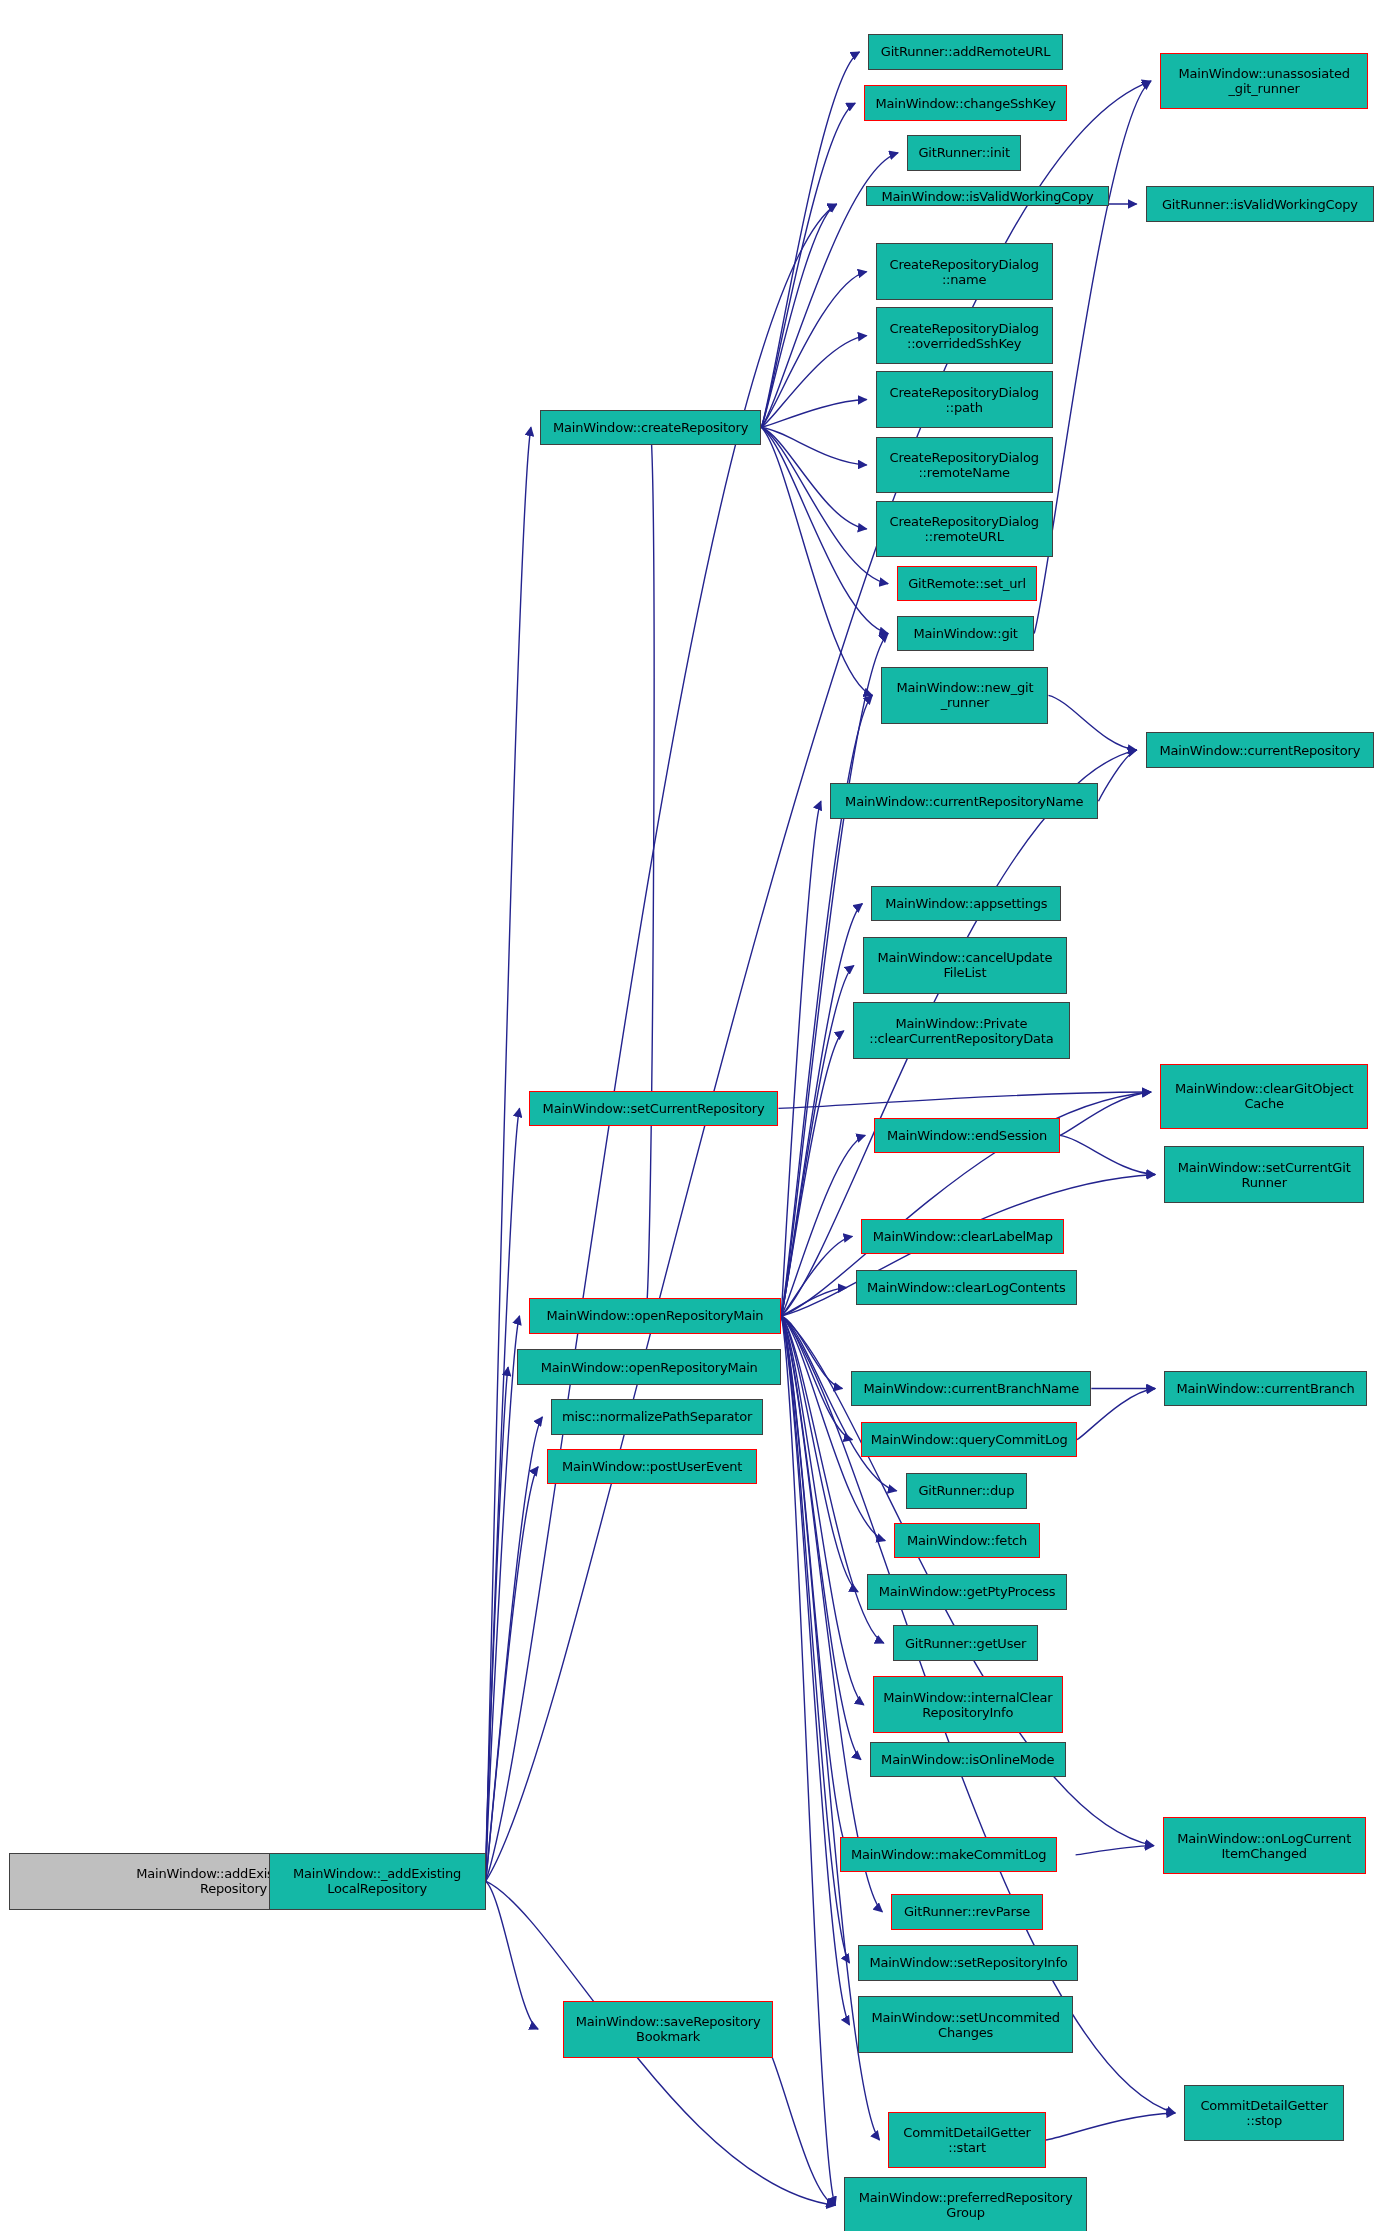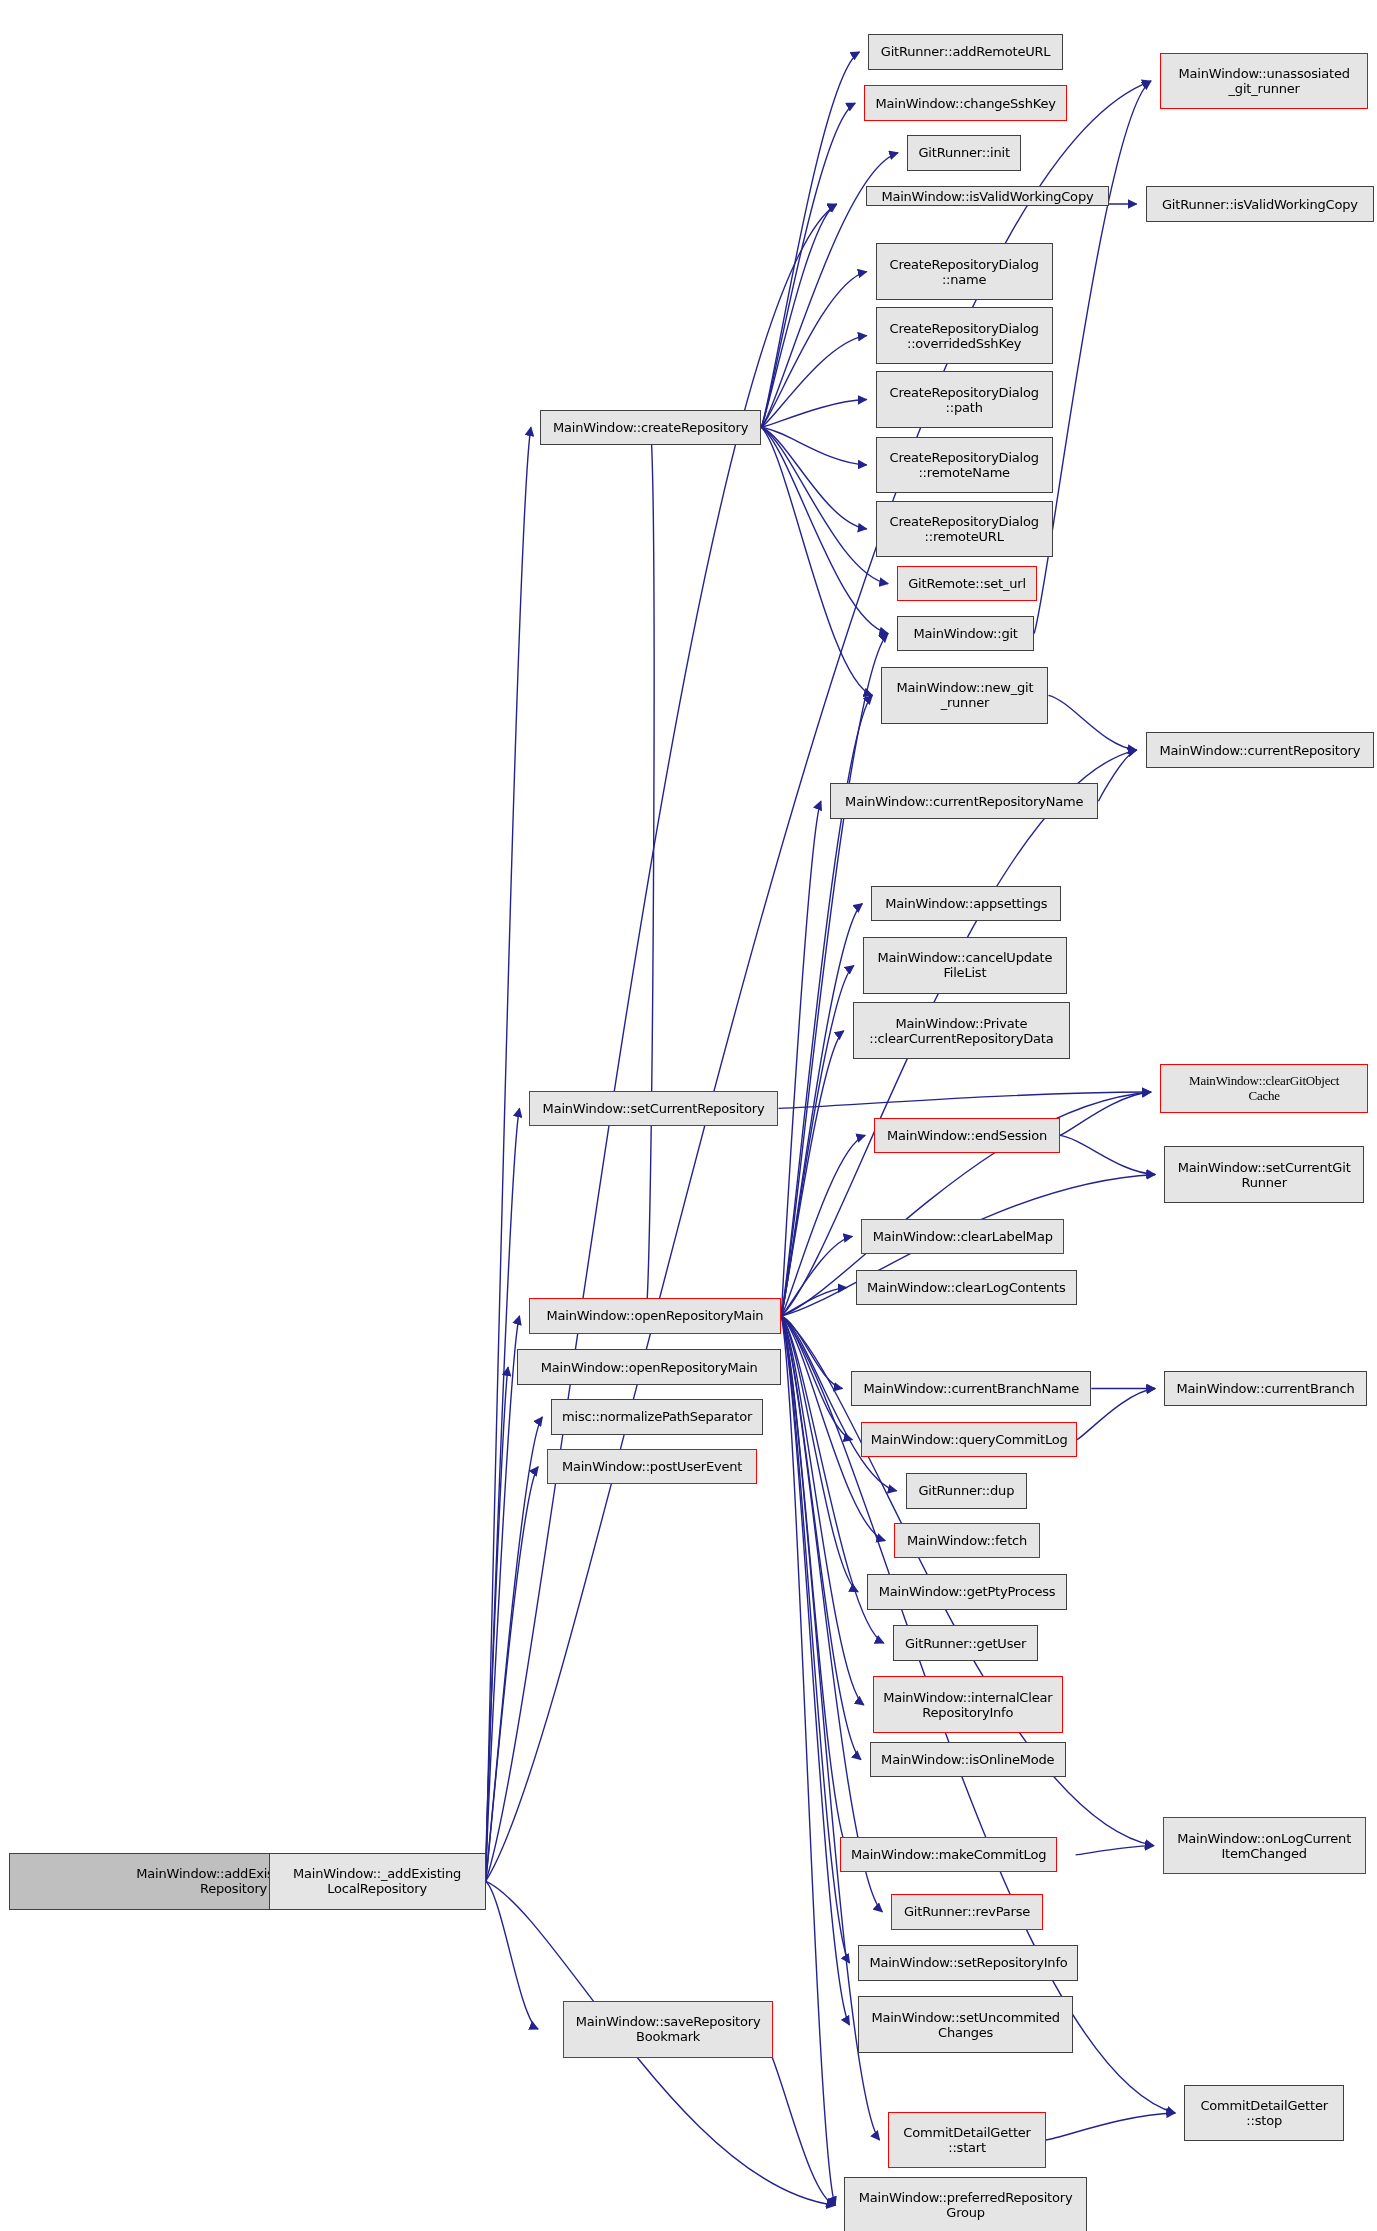--- a/index.html
+++ b/index.html
@@ -15,21 +15,21 @@
   .node{
     position:absolute;
     box-sizing:border-box;
     display:flex;
     align-items:center;
     justify-content:center;
     text-align:center;
     font-size:13px;
     line-height:15px;
     color:#000000;
-    background:#e5e5e5;
+    background:#14b8a6;
     border:1px solid #404040;
     white-space:pre-line;
     padding:1px 3px;
     letter-spacing:-0.2px;
   }
   .node.red{ border:1px solid #ff0000; }
   .node.root{ background:#bfbfbf; border:1px solid #404040; }
 </style>
 </head>
 <body>
@@ -135,21 +135,21 @@
       <div class="node" style="left: 897.05px; top: 615.693px; width: 137.129px; height: 35.5481px;">MainWindow::git</div>
       <div class="node" style="left: 881.337px; top: 666.883px; width: 167.126px; height: 56.877px;">MainWindow::new_git
 _runner</div>
       <div class="node" style="left: 1145.6px; top: 732.291px; width: 228.548px; height: 35.5481px;">MainWindow::currentRepository</div>
       <div class="node" style="left: 829.914px; top: 783.481px; width: 268.544px; height: 35.5481px;">MainWindow::currentRepositoryName</div>
       <div class="node" style="left: 871.338px; top: 885.859px; width: 189.98px; height: 35.5481px;">MainWindow::appsettings</div>
       <div class="node" style="left: 862.768px; top: 937.048px; width: 204.265px; height: 56.877px;">MainWindow::cancelUpdate
 FileList</div>
       <div class="node" style="left: 852.769px; top: 1002.46px; width: 217.12px; height: 56.877px;">MainWindow::Private
 ::clearCurrentRepositoryData</div>
-      <div class="node red" style="left: 1159.88px; top: 1063.6px; width: 208.55px; height: 49px; font-family: Liberation Serif, serif;">MainWindow::clearGitObject
+      <div class="node red" style="left: 1159.88px; top: 1063.6px; width: 208.55px; height: 65px;">MainWindow::clearGitObject
 Cache</div>
       <div class="node red" style="left: 528.517px; top: 1090.62px; width: 249.974px; height: 35.5481px;">MainWindow::setCurrentRepository</div>
       <div class="node red" style="left: 874.195px; top: 1117.63px; width: 185.695px; height: 35.5481px;">MainWindow::endSession</div>
       <div class="node" style="left: 1164.16px; top: 1146.07px; width: 199.979px; height: 56.877px;">MainWindow::setCurrentGit
 Runner</div>
       <div class="node red" style="left: 861.339px; top: 1218.59px; width: 202.836px; height: 35.5481px;">MainWindow::clearLabelMap</div>
       <div class="node" style="left: 855.626px; top: 1269.78px; width: 221.406px; height: 35.5481px;">MainWindow::clearLogContents</div>
       <div class="node red" style="left: 528.517px; top: 1298.22px; width: 252.831px; height: 35.5481px;">MainWindow::openRepositoryMain</div>
       <div class="node" style="left: 517.089px; top: 1349.41px; width: 264.258px; height: 35.5481px;">MainWindow::openRepositoryMain</div>
       <div class="node" style="left: 551.371px; top: 1399.17px; width: 211.407px; height: 35.5481px;">misc::normalizePathSeparator</div>

